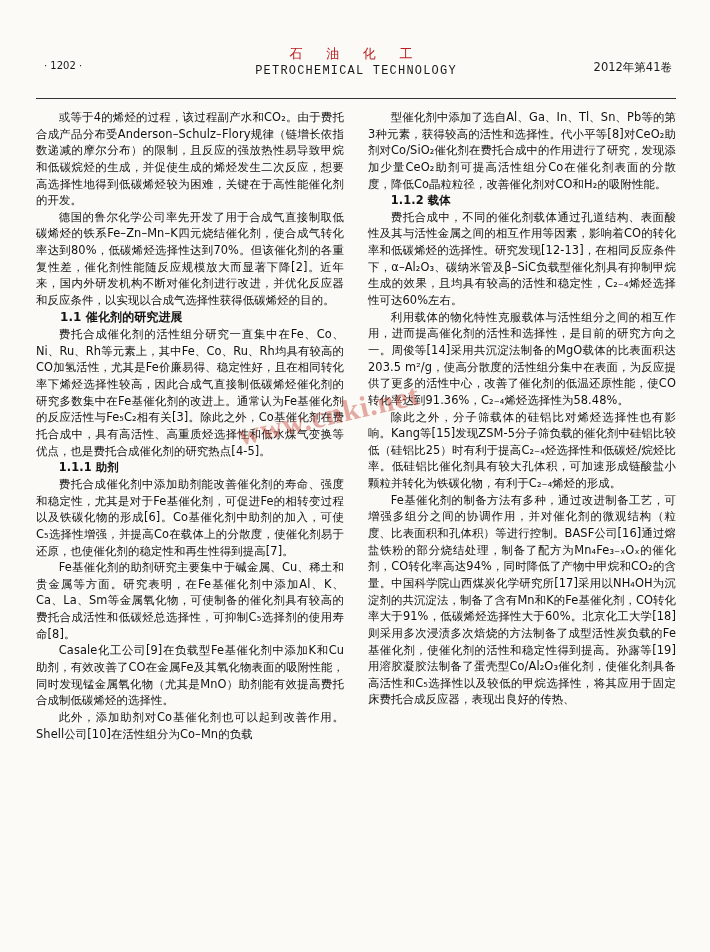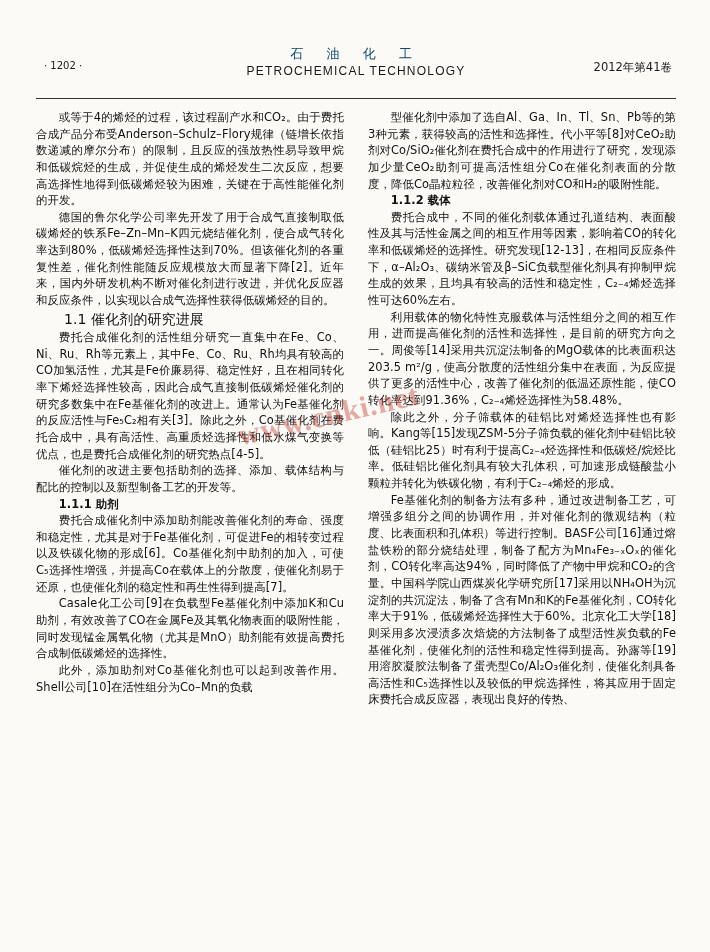--- a/index.html
+++ b/index.html
@@ -37,27 +37,27 @@
     position: relative;
     height: 48px;
   }
   .header-center {
     text-align: center;
     line-height: 1.25;
   }
   .journal-cn {
     font-size: 13px;
     letter-spacing: 10px;
-    font-family: Liberation Serif, serif;
-    color: #0c4a6e;
+    font-family: Liberation Sans, sans-serif;
+    color: #b91c1c;
   }
   .journal-en {
     font-size: 12px;
     letter-spacing: 1.2px;
-    font-family: Liberation Sans, sans-serif;
+    font-family: Liberation Mono, monospace;
     color: #1a1a1a;
     margin-top: 2px;
   }
   .page-num {
     position: absolute;
     left: 8px;
     top: 14px;
     font-size: 10px;
     font-family: "DejaVu Sans", sans-serif;
     color: #1a1a1a;
@@ -92,22 +92,22 @@
     font-family: "DejaVu Sans", sans-serif;
   }
   .col p {
     margin: 0;
     text-indent: 2em;
     letter-spacing: 0.1px;
   }
   .h2 {
     margin: 2px 0 0 0;
     text-indent: 0;
-    font-size: 14px;
-    font-weight: normal;
+    font-size: 12px;
+    font-weight: bold;
     font-family: "DejaVu Sans", sans-serif;
   }
   .h3 {
     margin: 2px 0 0 0;
     text-indent: 0;
     font-size: 11.4px;
     font-weight: bold;
     font-family: "DejaVu Sans", sans-serif;
   }
 
@@ -144,23 +144,23 @@
     </div>
     <div class="rule"></div>
 
     <div class="cols">
 
       <div class="col">
         <p>或等于4的烯烃的过程，该过程副产水和CO₂。由于费托合成产品分布受Anderson–Schulz–Flory规律（链增长依指数递减的摩尔分布）的限制，且反应的强放热性易导致甲烷和低碳烷烃的生成，并促使生成的烯烃发生二次反应，想要高选择性地得到低碳烯烃较为困难，关键在于高性能催化剂的开发。</p>
         <p>德国的鲁尔化学公司率先开发了用于合成气直接制取低碳烯烃的铁系Fe–Zn–Mn–K四元烧结催化剂，使合成气转化率达到80%，低碳烯烃选择性达到70%。但该催化剂的各重复性差，催化剂性能随反应规模放大而显著下降[2]。近年来，国内外研发机构不断对催化剂进行改进，并优化反应器和反应条件，以实现以合成气选择性获得低碳烯烃的目的。</p>
         <p class="h2">1.1  催化剂的研究进展</p>
         <p>费托合成催化剂的活性组分研究一直集中在Fe、Co、Ni、Ru、Rh等元素上，其中Fe、Co、Ru、Rh均具有较高的CO加氢活性，尤其是Fe价廉易得、稳定性好，且在相同转化率下烯烃选择性较高，因此合成气直接制低碳烯烃催化剂的研究多数集中在Fe基催化剂的改进上。通常认为Fe基催化剂的反应活性与Fe₅C₂相有关[3]。除此之外，Co基催化剂在费托合成中，具有高活性、高重质烃选择性和低水煤气变换等优点，也是费托合成催化剂的研究热点[4-5]。</p>
-        <p>催化剂的改进主要包括助剂的选择、添加、载体结构与配比的控制以及新型制备工艺的开发等。</p>
         <p class="h3">1.1.1  助剂</p>
         <p>费托合成催化剂中添加助剂能改善催化剂的寿命、强度和稳定性，尤其是对于Fe基催化剂，可促进Fe的相转变过程以及铁碳化物的形成[6]。Co基催化剂中助剂的加入，可使C₅选择性增强，并提高Co在载体上的分散度，使催化剂易于还原，也使催化剂的稳定性和再生性得到提高[7]。</p>
+        <p>Fe基催化剂的助剂研究主要集中于碱金属、Cu、稀土和贵金属等方面。研究表明，在Fe基催化剂中添加Al、K、Ca、La、Sm等金属氧化物，可使制备的催化剂具有较高的费托合成活性和低碳烃总选择性，可抑制C₅选择剂的使用寿命[8]。</p>
         <p>Casale化工公司[9]在负载型Fe基催化剂中添加K和Cu助剂，有效改善了CO在金属Fe及其氧化物表面的吸附性能，同时发现锰金属氧化物（尤其是MnO）助剂能有效提高费托合成制低碳烯烃的选择性。</p>
         <p>此外，添加助剂对Co基催化剂也可以起到改善作用。Shell公司[10]在活性组分为Co–Mn的负载</p>
       </div>
 
       <div class="col">
         <p>型催化剂中添加了选自Al、Ga、In、Tl、Sn、Pb等的第3种元素，获得较高的活性和选择性。代小平等[8]对CeO₂助剂对Co/SiO₂催化剂在费托合成中的作用进行了研究，发现添加少量CeO₂助剂可提高活性组分Co在催化剂表面的分散度，降低Co晶粒粒径，改善催化剂对CO和H₂的吸附性能。</p>
         <p class="h3">1.1.2  载体</p>
         <p>费托合成中，不同的催化剂载体通过孔道结构、表面酸性及其与活性金属之间的相互作用等因素，影响着CO的转化率和低碳烯烃的选择性。研究发现[12-13]，在相同反应条件下，α–Al₂O₃、碳纳米管及β–SiC负载型催化剂具有抑制甲烷生成的效果，且均具有较高的活性和稳定性，C₂₋₄烯烃选择性可达60%左右。</p>
         <p>利用载体的物化特性克服载体与活性组分之间的相互作用，进而提高催化剂的活性和选择性，是目前的研究方向之一。周俊等[14]采用共沉淀法制备的MgO载体的比表面积达203.5 m²/g，使高分散度的活性组分集中在表面，为反应提供了更多的活性中心，改善了催化剂的低温还原性能，使CO转化率达到91.36%，C₂₋₄烯烃选择性为58.48%。</p>
         <p>除此之外，分子筛载体的硅铝比对烯烃选择性也有影响。Kang等[15]发现ZSM-5分子筛负载的催化剂中硅铝比较低（硅铝比25）时有利于提高C₂₋₄烃选择性和低碳烃/烷烃比率。低硅铝比催化剂具有较大孔体积，可加速形成链酸盐小颗粒并转化为铁碳化物，有利于C₂₋₄烯烃的形成。</p>

